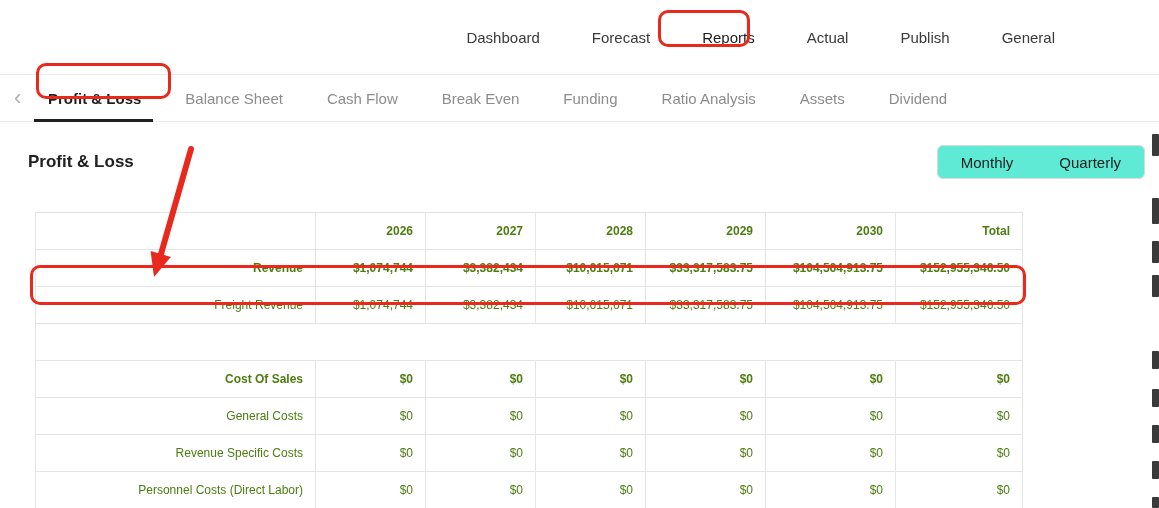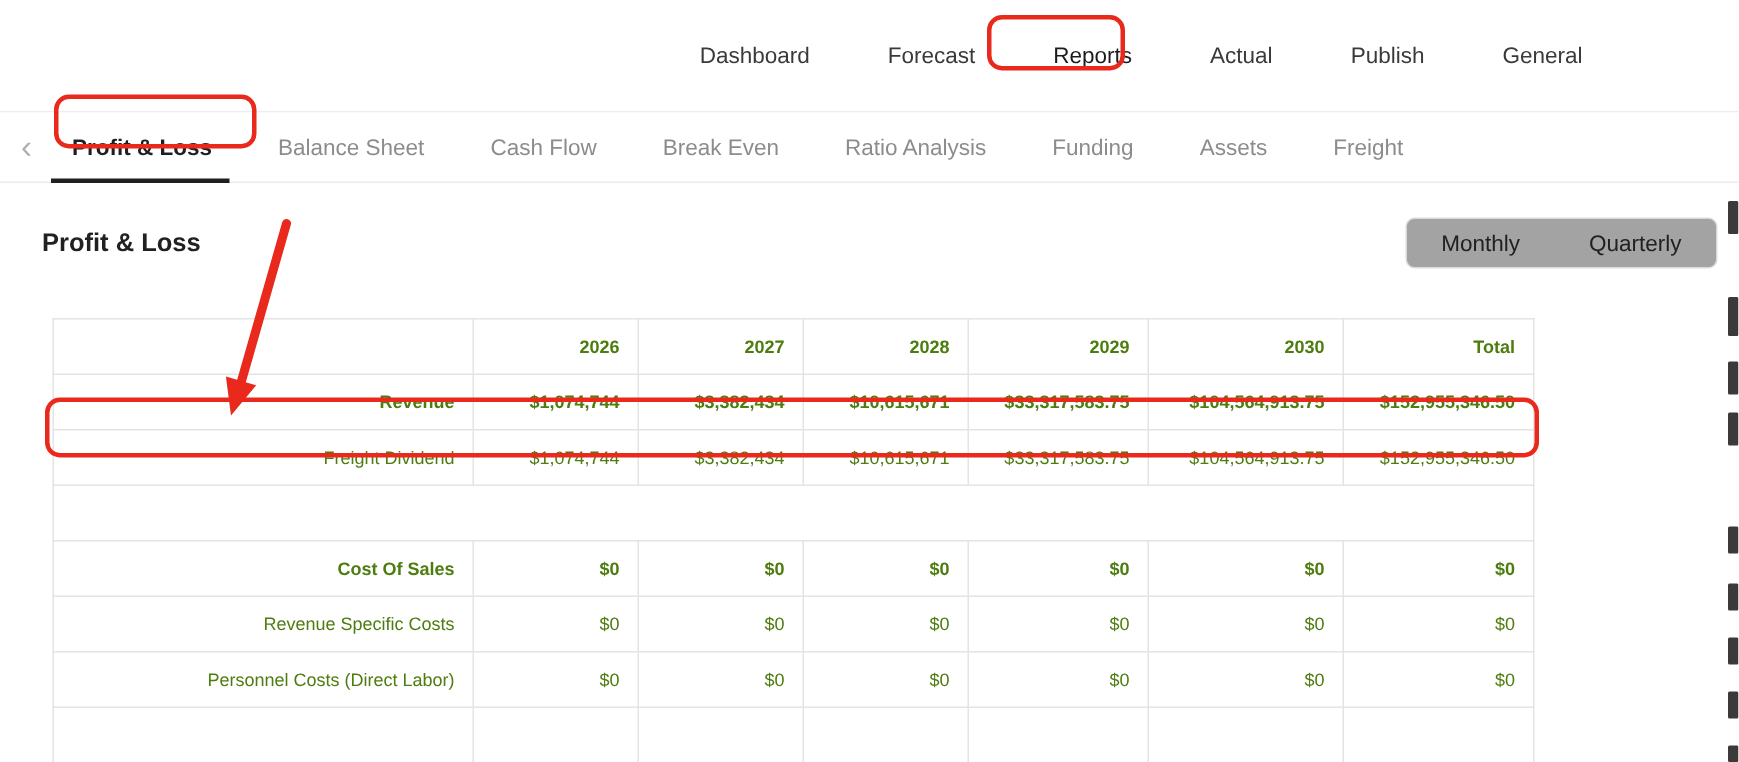--- a/index.html
+++ b/index.html
@@ -40,21 +40,21 @@
   }
 
   
   .page-header {
     margin:23px 14px 0 28px; height:34px;
     display:flex; align-items:center; justify-content:space-between;
   }
   .page-title { font-size:17px; font-weight:700; margin:0; color:#212121; }
   .segmented {
     display:flex; align-items:stretch; border:1px solid #dadada;
-    border-radius:6px; height:34px; background:#a3a3a3; overflow:hidden;
+    border-radius:6px; height:34px; background:#5eead4; overflow:hidden;
   }
   .segment {
     border:none; background:transparent; font-family:inherit; font-size:15px;
     color:#212121; padding:0 23px; cursor:pointer; border-radius:6px; white-space:nowrap;
   }
   .segment.selected { background:var(--selected-bg, #ececec); font-weight:700; }
 
   
   .report-table {
     border-collapse:collapse; margin:33px 0 0 35px; table-layout:fixed;
@@ -101,24 +101,24 @@
   </nav>
 </header>
 
 <div class="tabs-bar">
   <span class="chevron-left">‹</span>
   <div class="tabs">
     <span class="tab active">Profit &amp; Loss</span>
     <span class="tab">Balance Sheet</span>
     <span class="tab">Cash Flow</span>
     <span class="tab">Break Even</span>
+    <span class="tab">Funding</span>
     <span class="tab">Ratio Analysis</span>
-    <span class="tab">Funding</span>
     <span class="tab">Assets</span>
-    <span class="tab">Freight</span>
+    <span class="tab">Dividend</span>
   </div>
 </div>
 
 <main>
   <div class="page-header">
     <h2 class="page-title">Profit &amp; Loss</h2>
     <div class="segmented">
       <button class="segment">Monthly</button>
       <button class="segment">Quarterly</button>
     </div>
@@ -149,33 +149,42 @@
       <tr class="bold-row">
         <td class="label">Revenue</td>
         <td class="val">$1,074,744</td>
         <td class="val">$3,382,434</td>
         <td class="val">$10,615,671</td>
         <td class="val">$33,317,583.75</td>
         <td class="val">$104,564,913.75</td>
         <td class="val">$152,955,346.50</td>
       </tr>
       <tr>
-        <td class="label">Freight Dividend</td>
+        <td class="label">Freight Revenue</td>
         <td class="val">$1,074,744</td>
         <td class="val">$3,382,434</td>
         <td class="val">$10,615,671</td>
         <td class="val">$33,317,583.75</td>
         <td class="val">$104,564,913.75</td>
         <td class="val">$152,955,346.50</td>
       </tr>
       <tr class="spacer">
         <td colspan="7"></td>
       </tr>
       <tr class="bold-row">
         <td class="label">Cost Of Sales</td>
+        <td class="val">$0</td>
+        <td class="val">$0</td>
+        <td class="val">$0</td>
+        <td class="val">$0</td>
+        <td class="val">$0</td>
+        <td class="val">$0</td>
+      </tr>
+      <tr>
+        <td class="label">General Costs</td>
         <td class="val">$0</td>
         <td class="val">$0</td>
         <td class="val">$0</td>
         <td class="val">$0</td>
         <td class="val">$0</td>
         <td class="val">$0</td>
       </tr>
       <tr>
         <td class="label">Revenue Specific Costs</td>
         <td class="val">$0</td>

